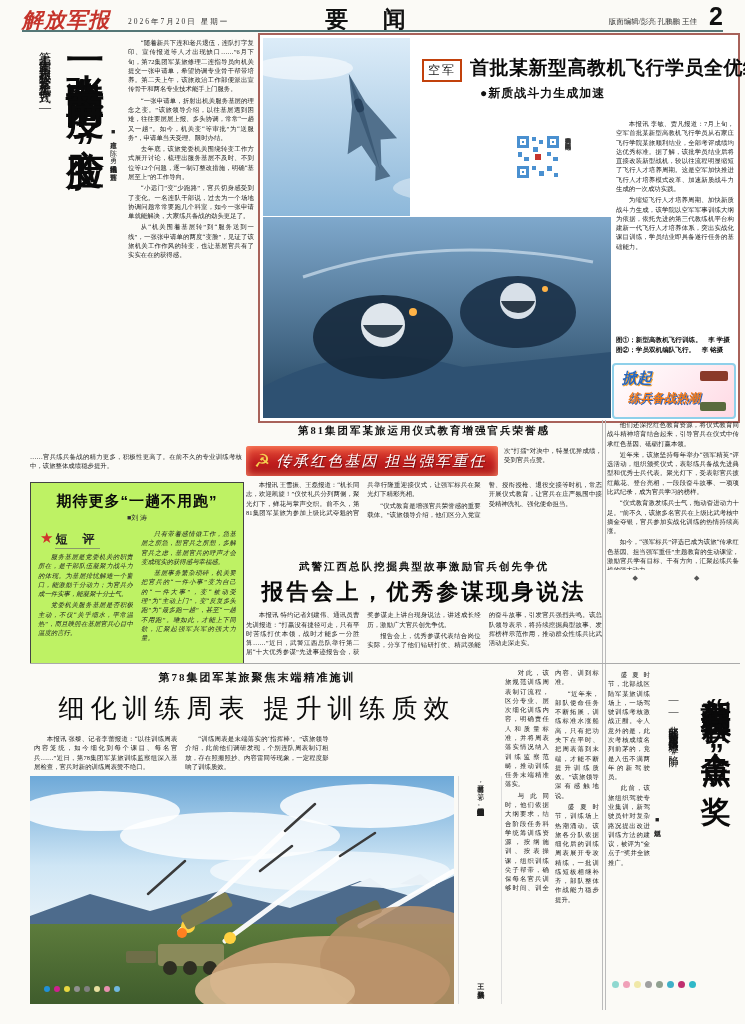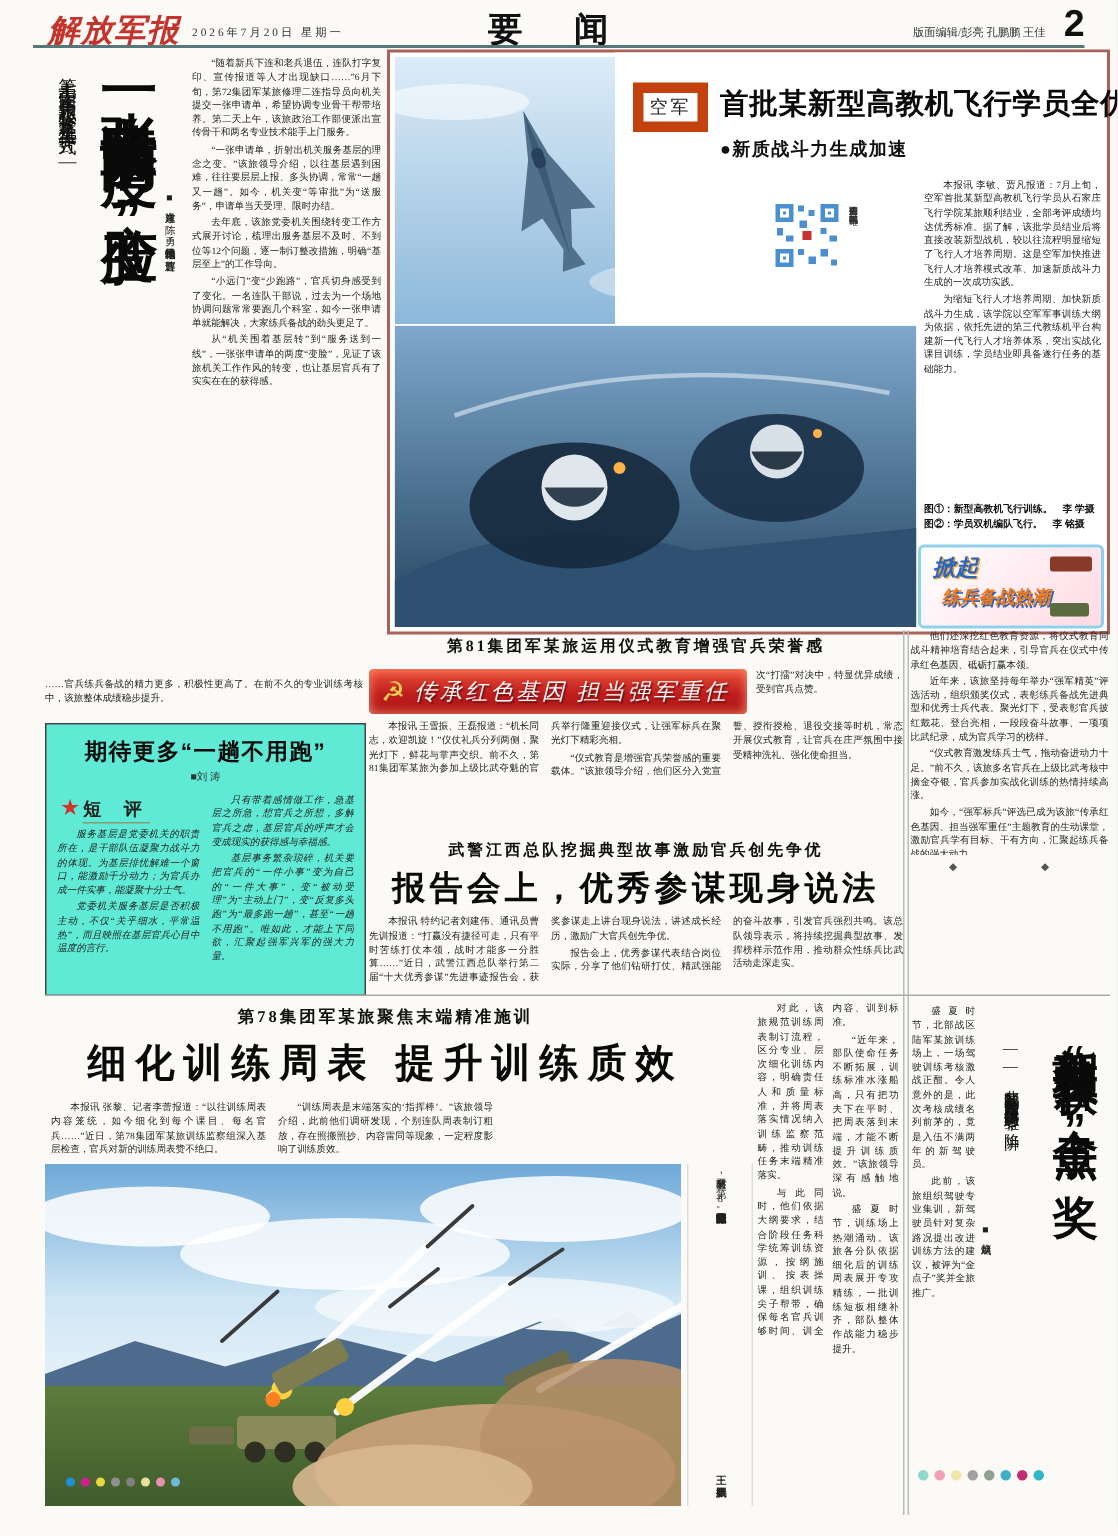--- a/index.html
+++ b/index.html
@@ -15,62 +15,62 @@
   .hdr-date{font-size:7.5px;color:#333;letter-spacing:2px;}
   .hdr-title{font-size:23px;font-weight:bold;color:#111;letter-spacing:14px;font-family:"Liberation Sans","DejaVu Sans",sans-serif;}
   .hdr-editors{font-size:7.5px;color:#333;}
   .hdr-page{font-size:25px;font-weight:bold;color:#111;font-family:"Liberation Sans","DejaVu Sans",sans-serif;}
   
   .lead-kicker{font-size:12px;color:#111;letter-spacing:2px;}
   .lead-headline{font-size:38px;font-weight:900;color:#0a0a0a;font-family:"Liberation Sans","DejaVu Sans",sans-serif;letter-spacing:4px;line-height:1;}
   .lead-byline{font-size:7px;color:#222;}
   
   .photobox{border:2px solid #a8625a;background:#fff;}
-  .af-tag{display:inline-block;border:7px solid #c2410c;font-size:12px;padding:1px 4px;margin-right:8px;color:#222;letter-spacing:2px;vertical-align:middle;}
+  .af-tag{display:inline-block;border:2px solid #c2410c;font-size:12px;padding:1px 4px;margin-right:8px;color:#222;letter-spacing:2px;vertical-align:middle;}
   .af-headline{font-size:19px;font-weight:900;font-family:"Liberation Sans","DejaVu Sans",sans-serif;color:#0a0a0a;letter-spacing:0.5px;}
   .af-bullet{font-size:12px;font-weight:bold;color:#111;letter-spacing:1px;line-height:1.6;}
   .af-caption{font-size:6.6px;color:#111;line-height:1.5;text-align:justify;}
   .promo{border:2px solid #8fd0ea;border-radius:4px;background:linear-gradient(135deg,#ffffff,#ffe9ef 60%,#ffd9e4);overflow:hidden;}
   .promo-l1{font-size:15px;font-weight:900;font-style:italic;color:#2466c0;text-shadow:1px 1px 0 #f0a030;font-family:"Liberation Sans","DejaVu Sans",sans-serif;}
   .promo-l2{font-size:12px;font-weight:900;font-style:italic;color:#f07818;text-shadow:1px 1px 0 #2b62b8;font-family:"Liberation Sans","DejaVu Sans",sans-serif;}
   
-  .combox{border:1px solid #444;background:#5eead4;}
+  .combox{border:1px solid #444;background:#bef264;}
   .com-headline{font-size:15px;font-weight:900;text-align:center;font-family:"Liberation Sans","DejaVu Sans",sans-serif;color:#0a0a0a;letter-spacing:1px;}
   .com-byline{font-size:7px;text-align:center;color:#333;margin:2px 0 4px;}
   .com-badge{font-size:12px;font-weight:bold;letter-spacing:6px;color:#222;border-bottom:1.5px solid #8a9a6a;padding-bottom:2px;}
   .com-star{color:#d0342c;font-size:15px;margin-right:2px;}
   .com-text p{font-style:italic;}
   
   .mid-kicker{font-size:10.5px;font-weight:bold;text-align:center;color:#111;letter-spacing:2px;}
   .mid-headline{font-size:22px;font-weight:bold;text-align:center;color:#0a0a0a;letter-spacing:3px;line-height:1.15;}
   .banner{background:linear-gradient(180deg,#e85038,#c01e1e 55%,#a81414);border-radius:3px;display:flex;align-items:center;box-shadow:inset 0 0 8px #ff9070;}
   .banner-emblem{color:#f5d050;font-size:18px;margin:0 6px 0 8px;}
   .banner-text{color:#fff;font-weight:400;font-style:italic;font-size:15px;letter-spacing:2px;text-shadow:1px 1px 1px #701010;font-family:"Liberation Sans","DejaVu Sans",sans-serif;white-space:nowrap;}
   .cols3{column-count:3;column-gap:8px;}
   .cols2{column-count:2;column-gap:6px;}
   .divider-diamonds{text-align:center;color:#555;font-size:7px;letter-spacing:14px;margin:3px 0;}
   .vrule{border-left:1px solid #bbb;border-right:1px solid #bbb;width:2px;}
   .hrule{border-top:1px solid #aaa;}
   
   .bot-kicker{font-size:11px;font-weight:bold;text-align:center;letter-spacing:2px;color:#111;}
-  .bot-headline{font-size:26px;font-weight:700;text-align:center;font-family:"Liberation Sans","DejaVu Sans",sans-serif;letter-spacing:6px;color:#0a0a0a;}
+  .bot-headline{font-size:26px;font-weight:400;text-align:center;font-family:"Liberation Sans","DejaVu Sans",sans-serif;letter-spacing:6px;color:#0a0a0a;}
   .caption-strip{font-size:7px;color:#222;line-height:1.5;}
   .drv-kicker{font-size:10px;color:#111;letter-spacing:1px;}
   .drv-headline{font-size:30px;font-weight:900;font-family:"Liberation Sans","DejaVu Sans",sans-serif;color:#0a0a0a;letter-spacing:3px;}
   .drv-byline{font-size:7px;color:#222;}
   .dot{width:6px;height:6px;border-radius:50%;display:inline-block;margin-right:4px;}
   .dot-lg{width:7px;height:7px;}
   .photo-frame{overflow:hidden;}
 </style>
 </head>
 <body>
 
 <div class="page">
 
-  <div class="abs" style="left:32px;top:6px;text-align:right;">
+  <div class="abs" style="left:22px;top:6px;text-align:right;">
     <span class="masthead">解放军报</span>
   </div>
   <div class="abs hdr-date" style="left:128px;top:17px;">2026年7月20日  星期一</div>
   <div class="abs hdr-title" style="left:0;right:0;top:4px;text-align:center;">要  闻</div>
   <div class="abs hdr-editors" style="right:48px;top:17px;">版面编辑/彭亮  孔鹏鹏  王佳</div>
   <div class="abs hdr-page" style="right:22px;top:2px;">2</div>
   <div class="hdr-rule"></div>
 
   <div class="abs vrt lead-kicker" style="left:36px;top:42px;height:390px;">第七十二集团军某旅积极转变党委机关工作方式——</div>
   <div class="abs vrt lead-headline" style="left:54px;top:40px;height:420px;width:50px;">一张申请单的两度“变脸”</div>

